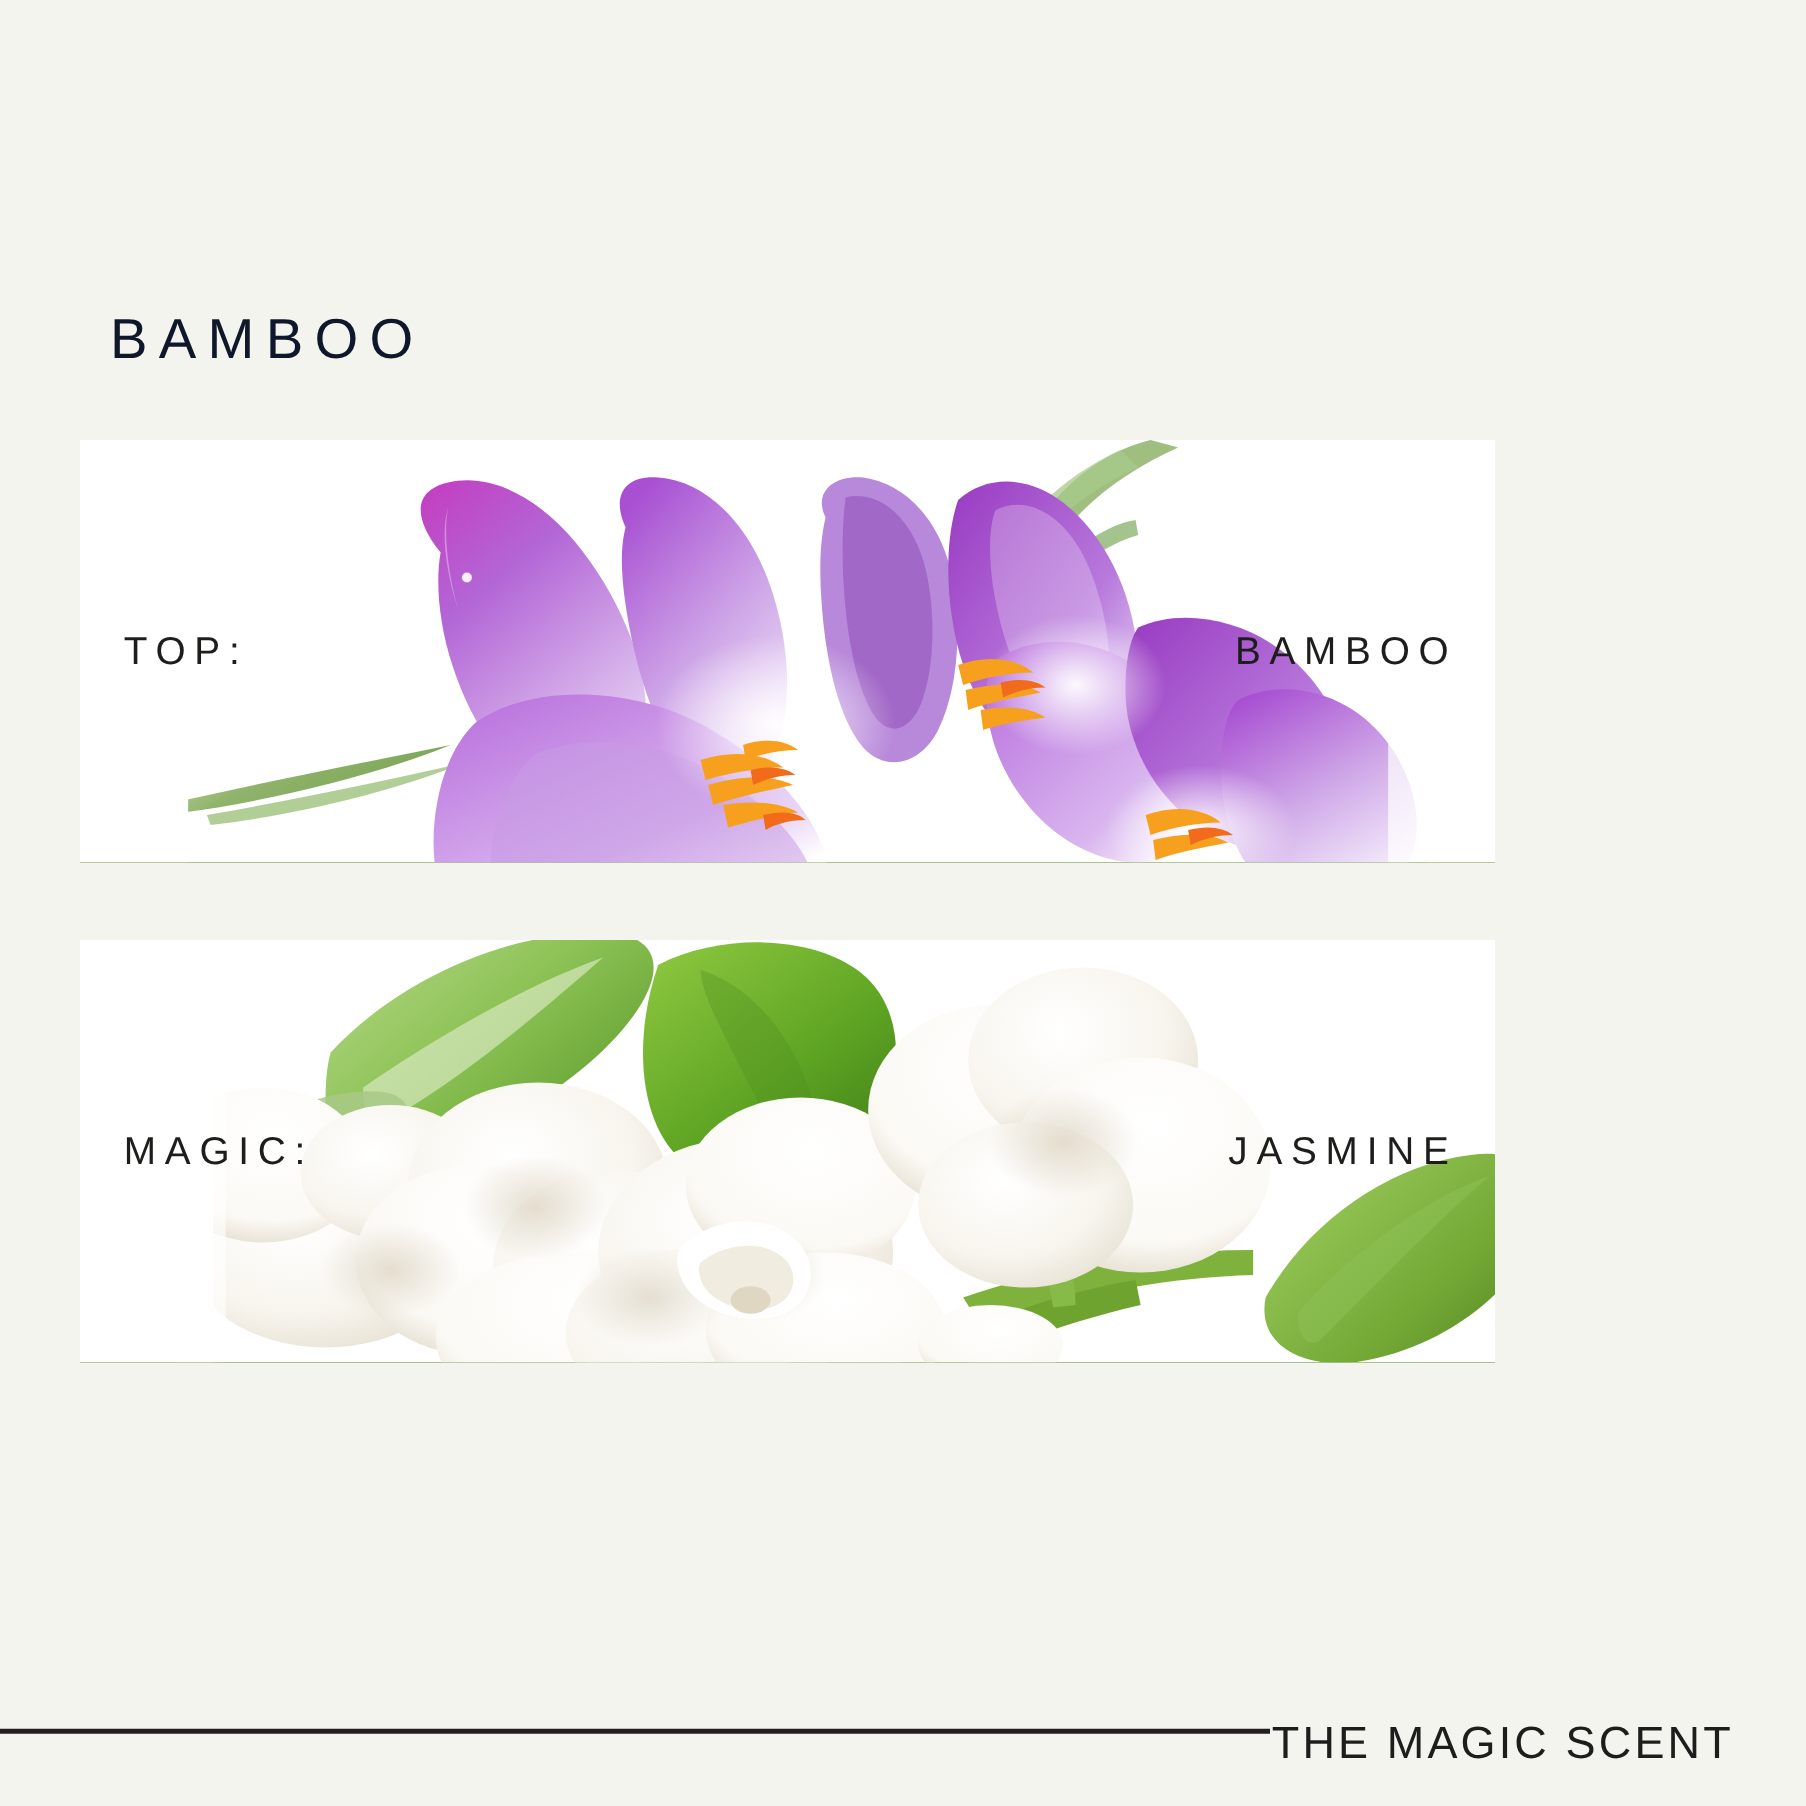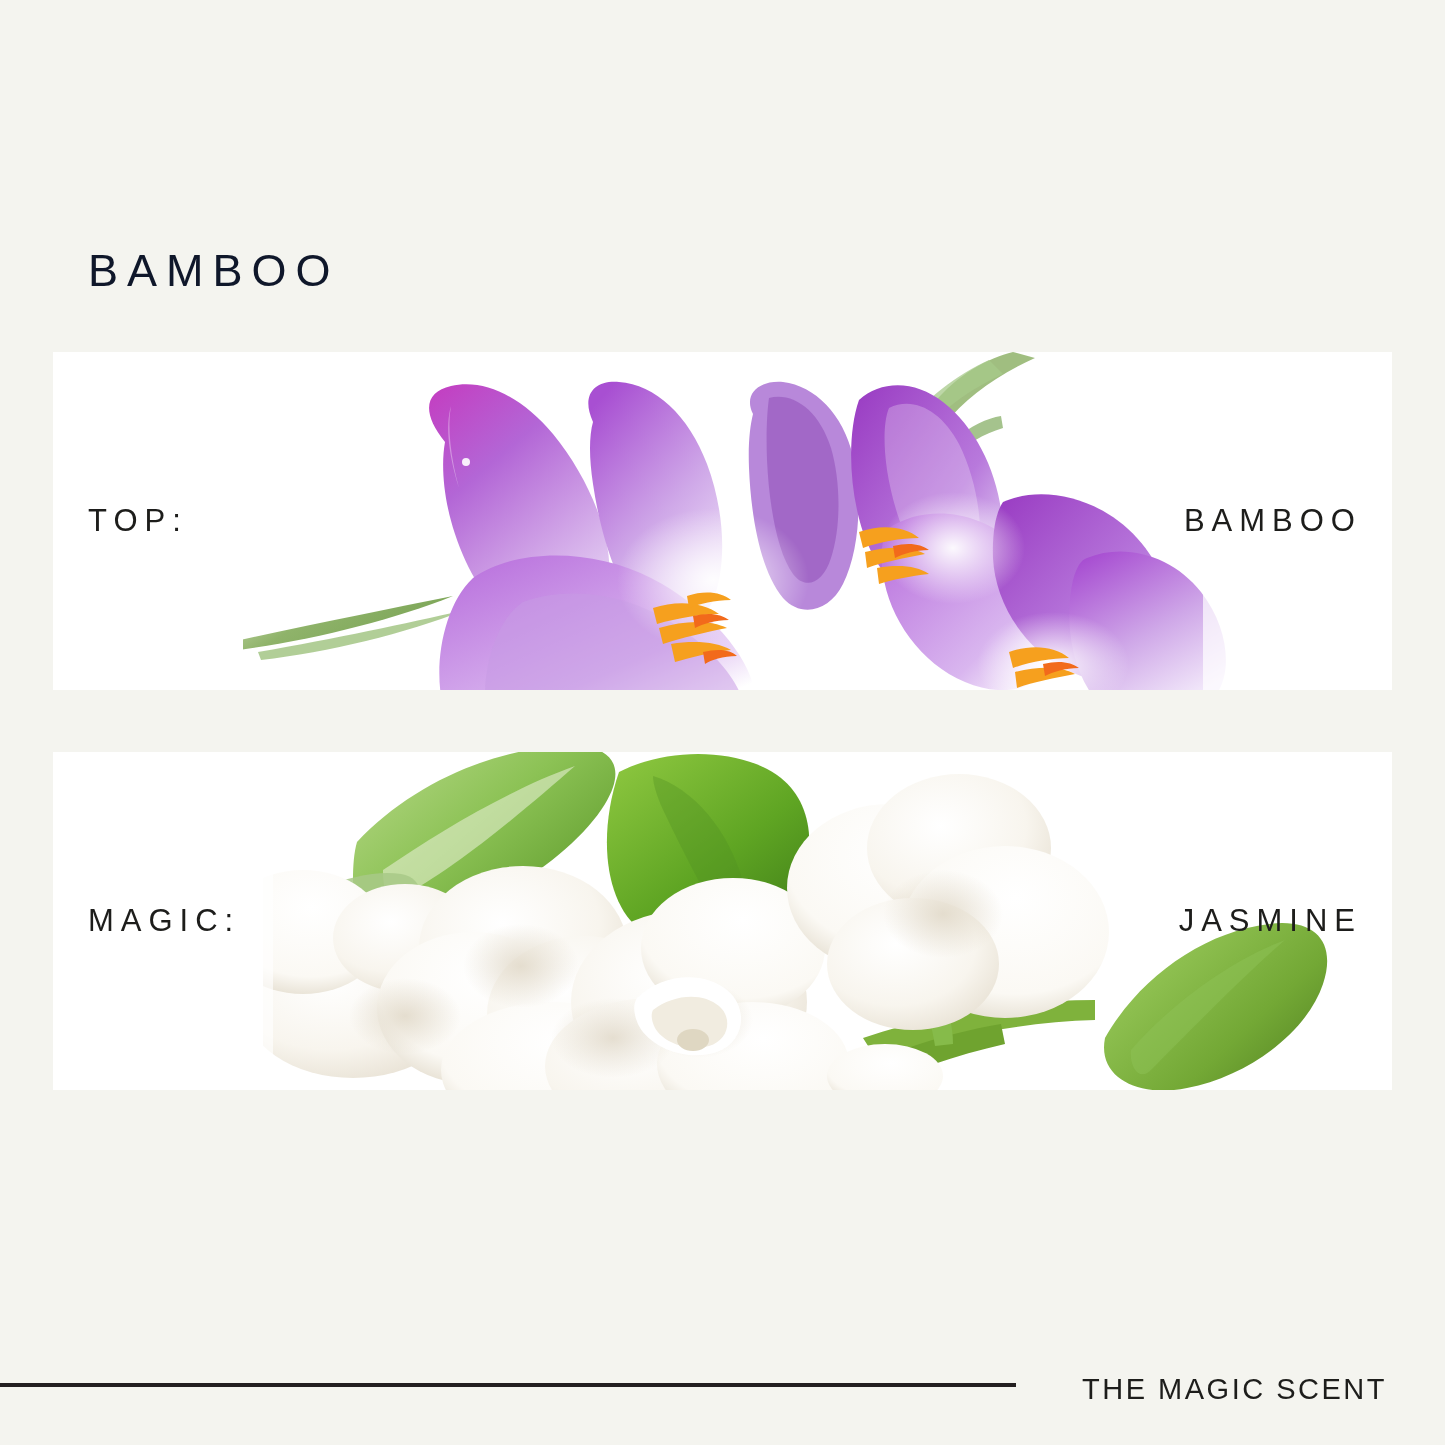--- a/index.html
+++ b/index.html
@@ -24,22 +24,22 @@
     font-weight: 300;
     letter-spacing: 9px;
     color: #0f172a;
     line-height: 1;
     white-space: nowrap;
   }
 
   
   .note-row {
     position: absolute;
-    left: 53px;
-    width: 1339px;
+    left: 64px;
+    width: 1132px;
     background: #4d7c0f;
     overflow: hidden;
   }
   #row-top    { top: 352px; height: 338px; }
   #row-middle { top: 752px; height: 338px; }
 
   .row-label,
   .row-value {
     position: absolute;
     top: 50%;
@@ -71,21 +71,21 @@
     left: 0;
     top: 1383px;
     width: 1016px;
     height: 4px;
     background: #231f20;
   }
   .footer-brand {
     position: absolute;
     right: 58px;
     top: 1373px;
-    font-size: 29px;
+    font-size: 36px;
     font-weight: 300;
     letter-spacing: 2.5px;
     color: #1d1d1b;
     white-space: nowrap;
   }
 </style>
 </head>
 <body>
 
 <div class="page-title">BAMBOO</div>

